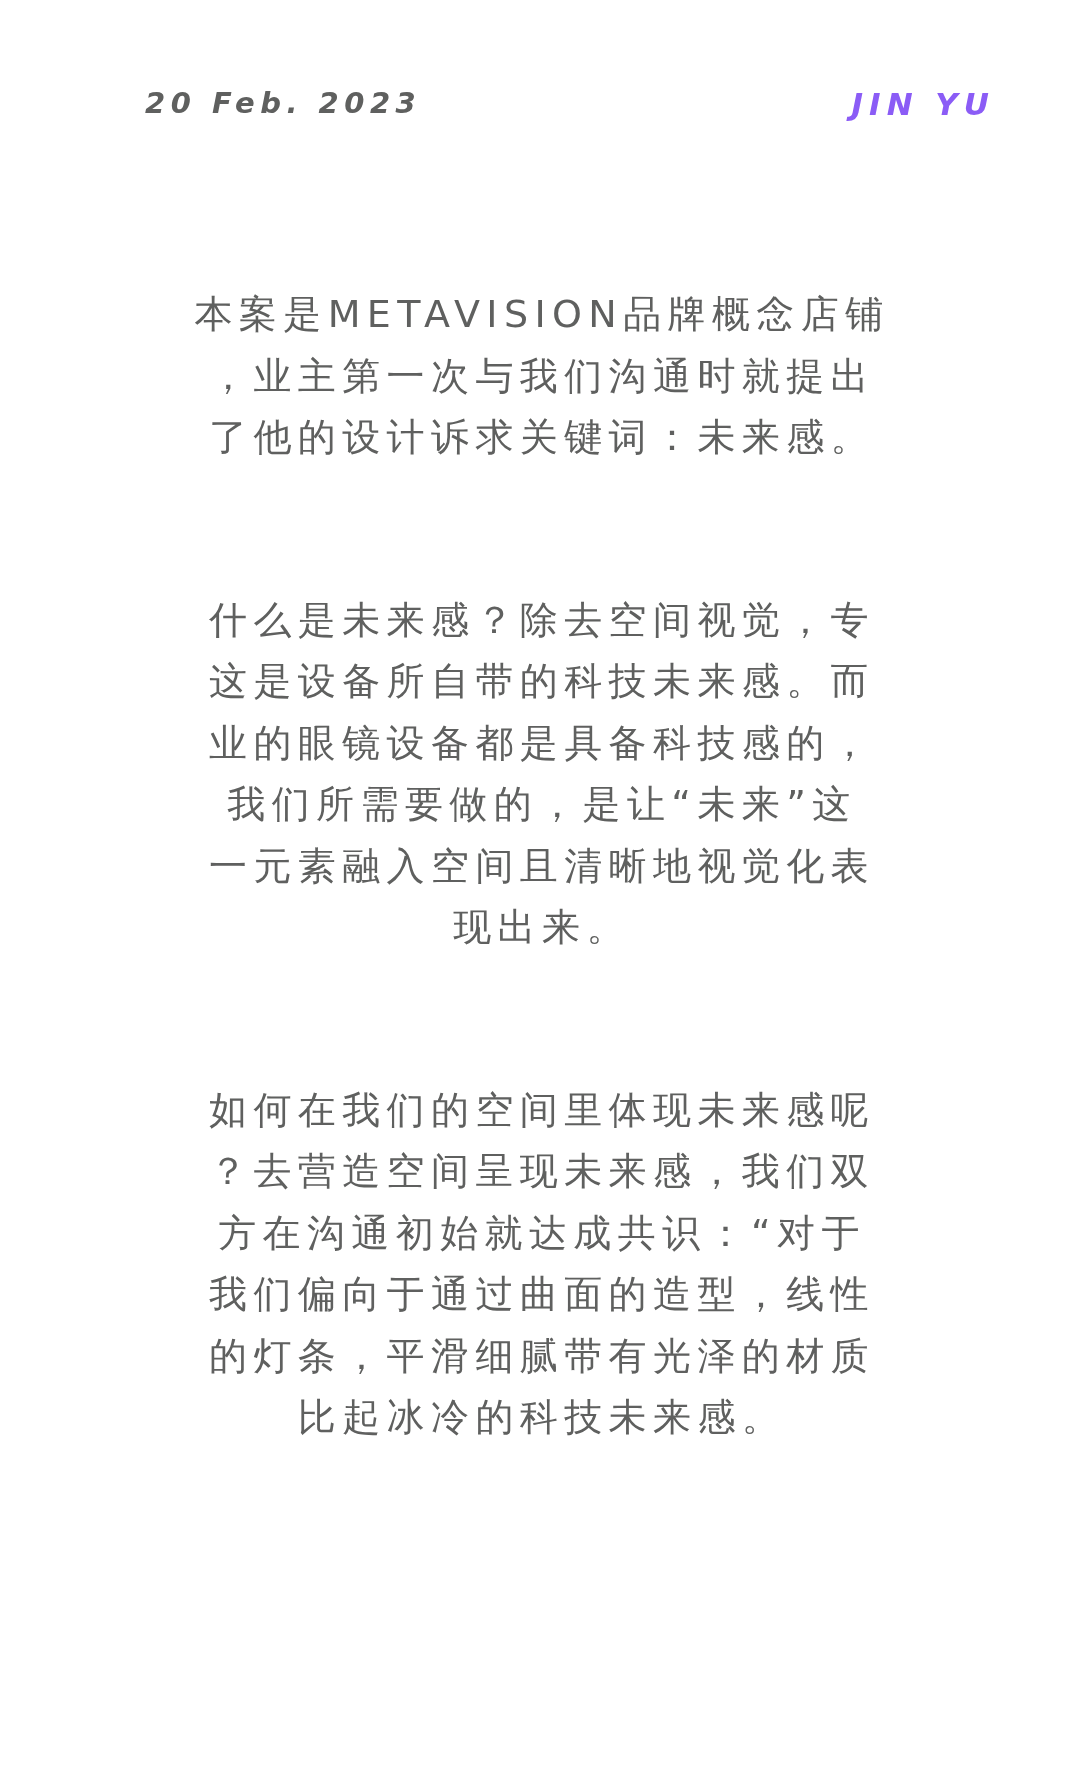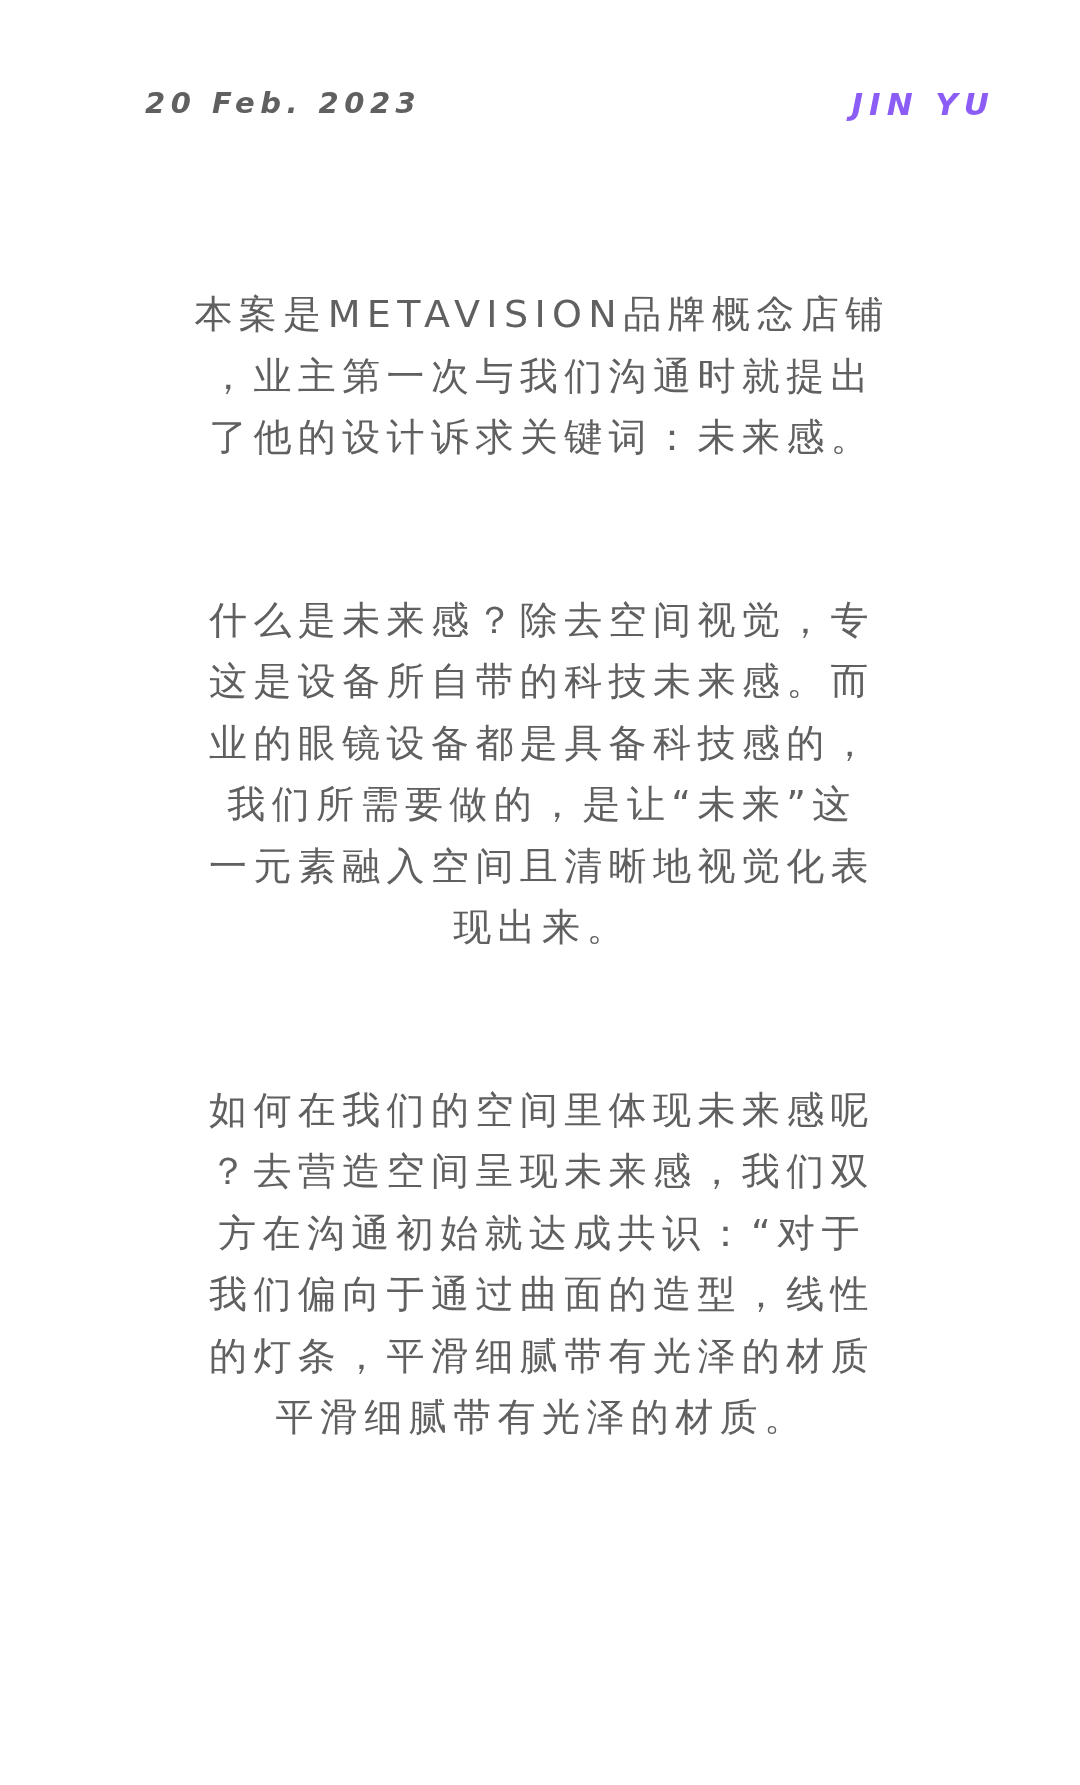--- a/index.html
+++ b/index.html
@@ -89,15 +89,15 @@
     <span class="line">我们所需要做的，是让“未来”这</span>
     <span class="line">一元素融入空间且清晰地视觉化表</span>
     <span class="line">现出来。</span>
   </div>
   <div class="paragraph">
     <span class="line">如何在我们的空间里体现未来感呢</span>
     <span class="line">？去营造空间呈现未来感，我们双</span>
     <span class="line">方在沟通初始就达成共识：“对于</span>
     <span class="line">我们偏向于通过曲面的造型，线性</span>
     <span class="line">的灯条，平滑细腻带有光泽的材质</span>
-    <span class="line">平滑细腻带有光泽的材质。</span>
+    <span class="line">比起冰冷的科技未来感。</span>
   </div>
 </div>
 
 </body></html>

